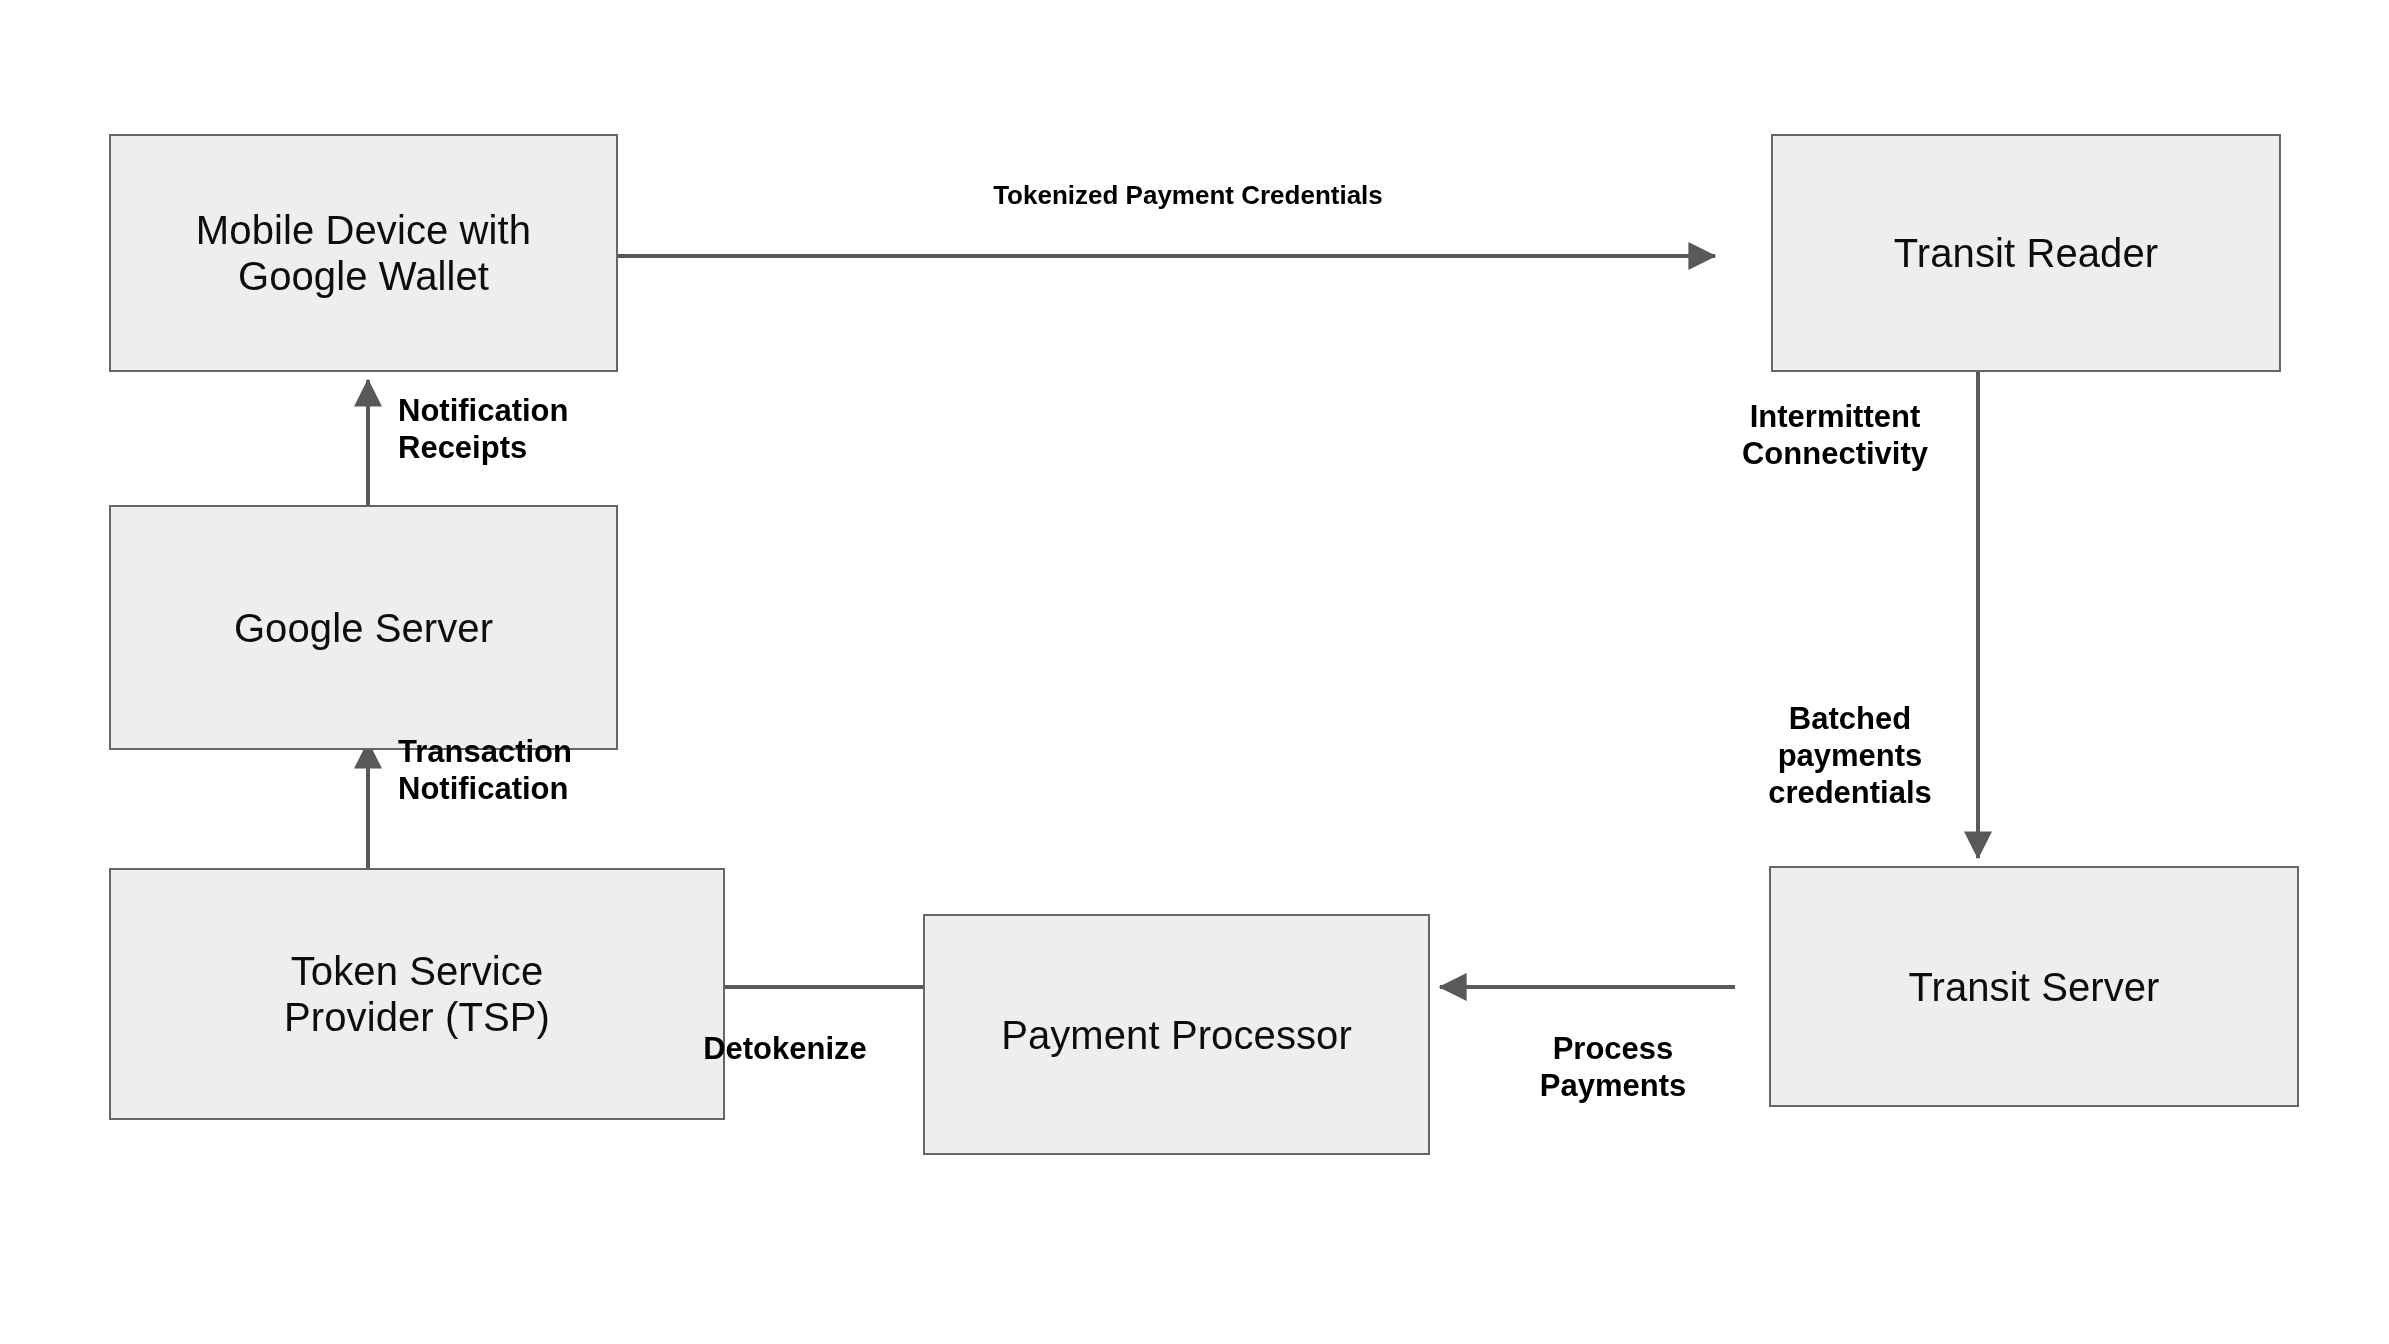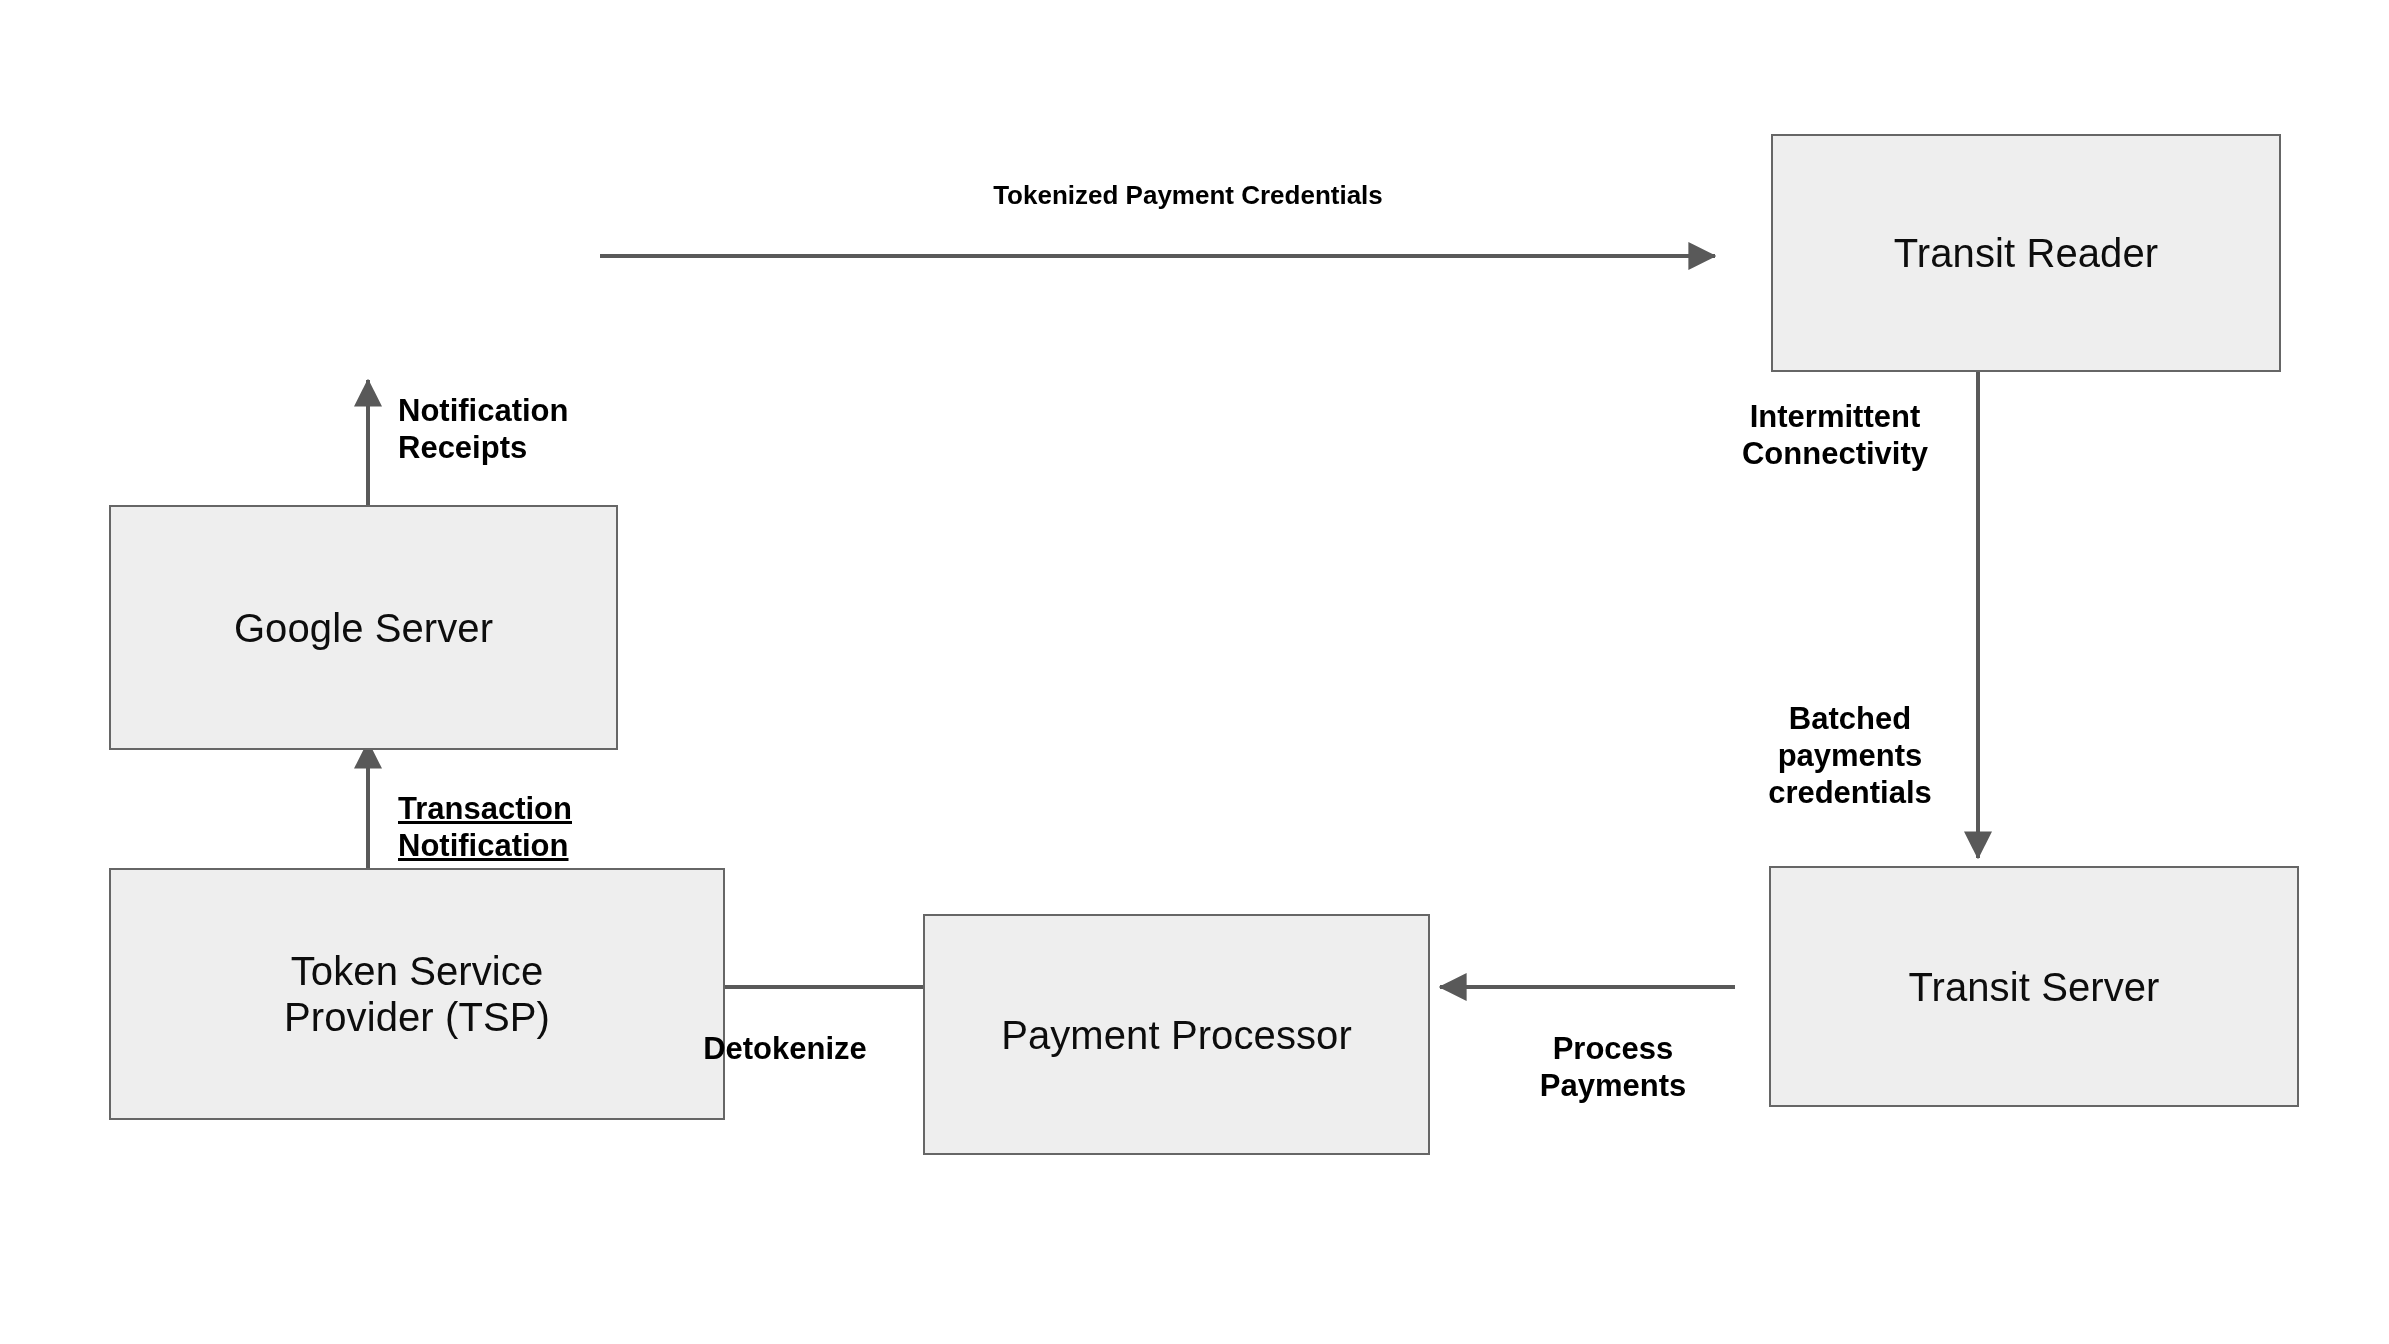--- a/index.html
+++ b/index.html
@@ -88,20 +88,24 @@
 
     <g>
       <line x1="368" y1="868" x2="368" y2="742" stroke="#595959" stroke-width="4" marker-end="url(#arrow-right)"></line>
     </g>
 
     <g>
       <line x1="368" y1="505" x2="368" y2="380" stroke="#595959" stroke-width="4" marker-end="url(#arrow-right)"></line>
     </g>
   </svg>
 
+  <div class="node" style="left:109px; top:134px; width:509px; height:238px;">
+    <span class="node-label">Mobile Device with
+Google Wallet</span>
+  </div>
 
   <div class="node" style="left:109px; top:505px; width:509px; height:245px;">
     <span class="node-label">Google Server</span>
   </div>
 
   <div class="node" style="left:109px; top:868px; width:616px; height:252px;">
     <span class="node-label">Token Service
 Provider (TSP)</span>
   </div>
 
@@ -124,19 +128,19 @@
 
   <div class="edge-label center" style="left:1730px; top:700px; width:240px;">Batched
 payments
 credentials</div>
 
   <div class="edge-label center" style="left:1498px; top:1030px; width:230px;">Process
 Payments</div>
 
   <div class="edge-label center" style="left:655px; top:1030px; width:260px;text-align:center;">Detokenize</div>
 
-  <div class="edge-label" style="left:398px; top:790px; width:300px;text-decoration:underline;">Transaction
+  <div class="edge-label" style="left:398px; top:733px; width:300px;">Transaction
 Notification</div>
 
   <div class="edge-label" style="left:398px; top:392px; width:300px;">Notification
 Receipts</div>
 
 </div>
 
 </body></html>

